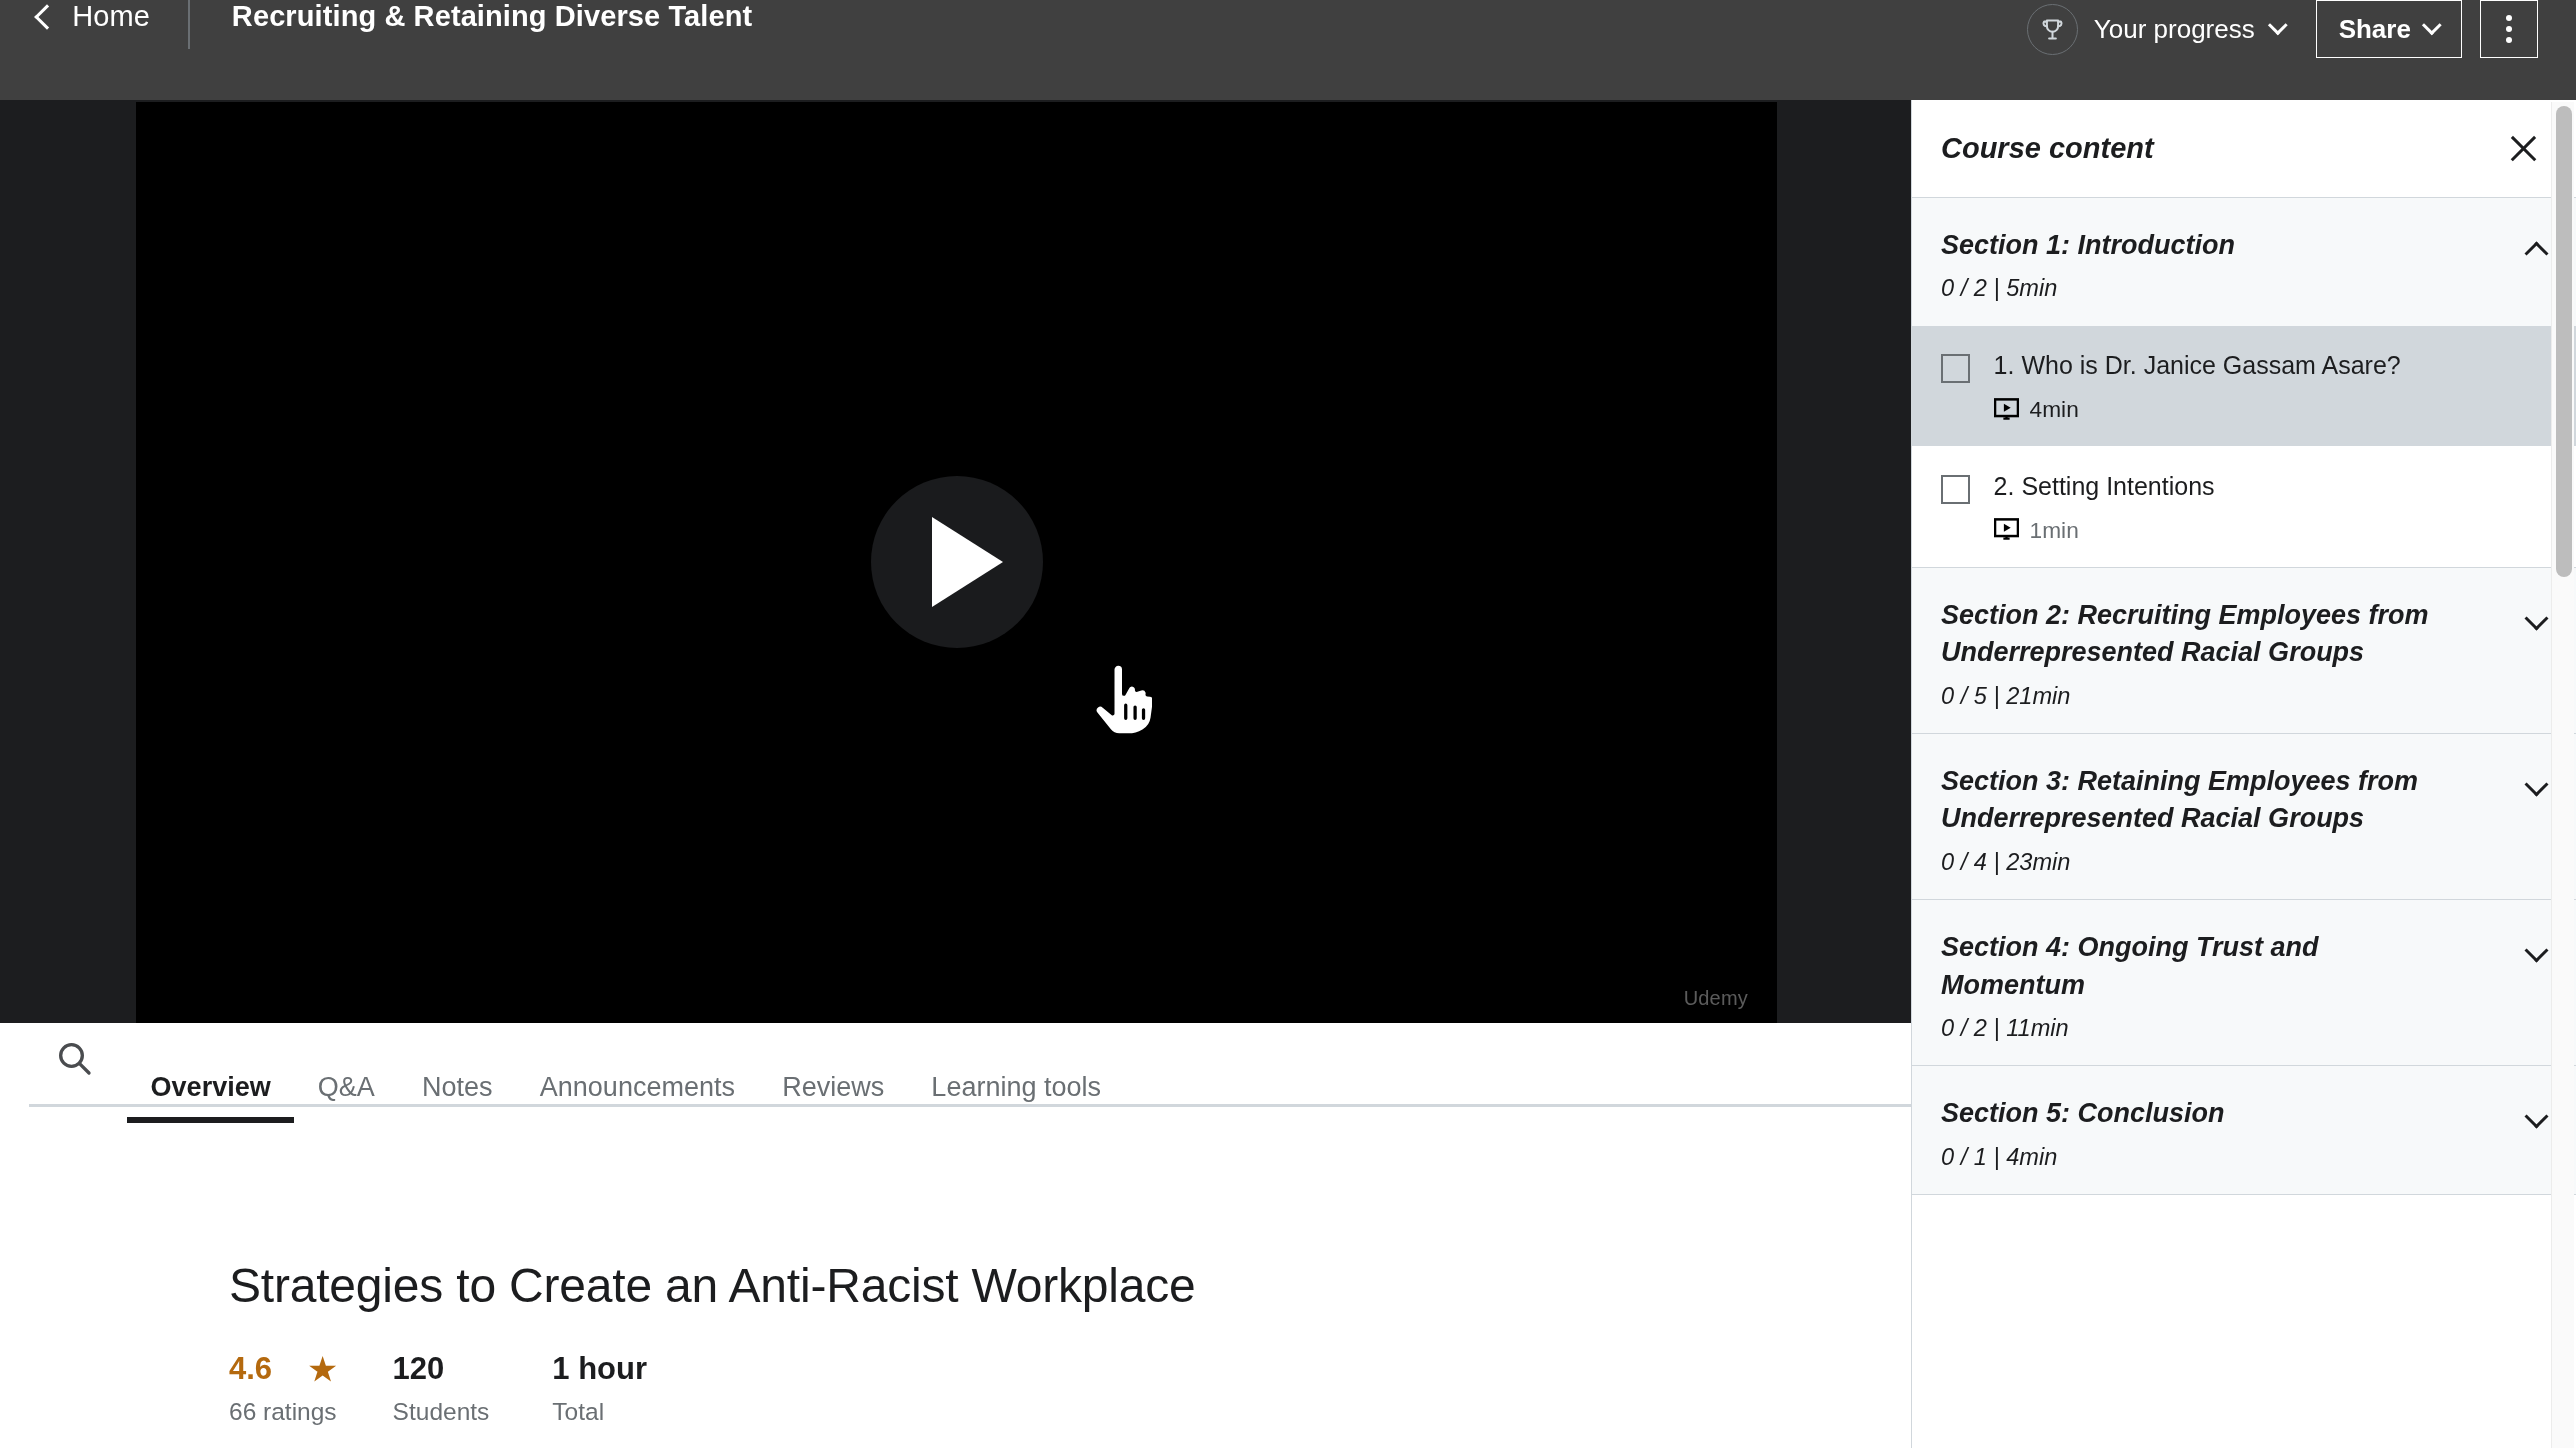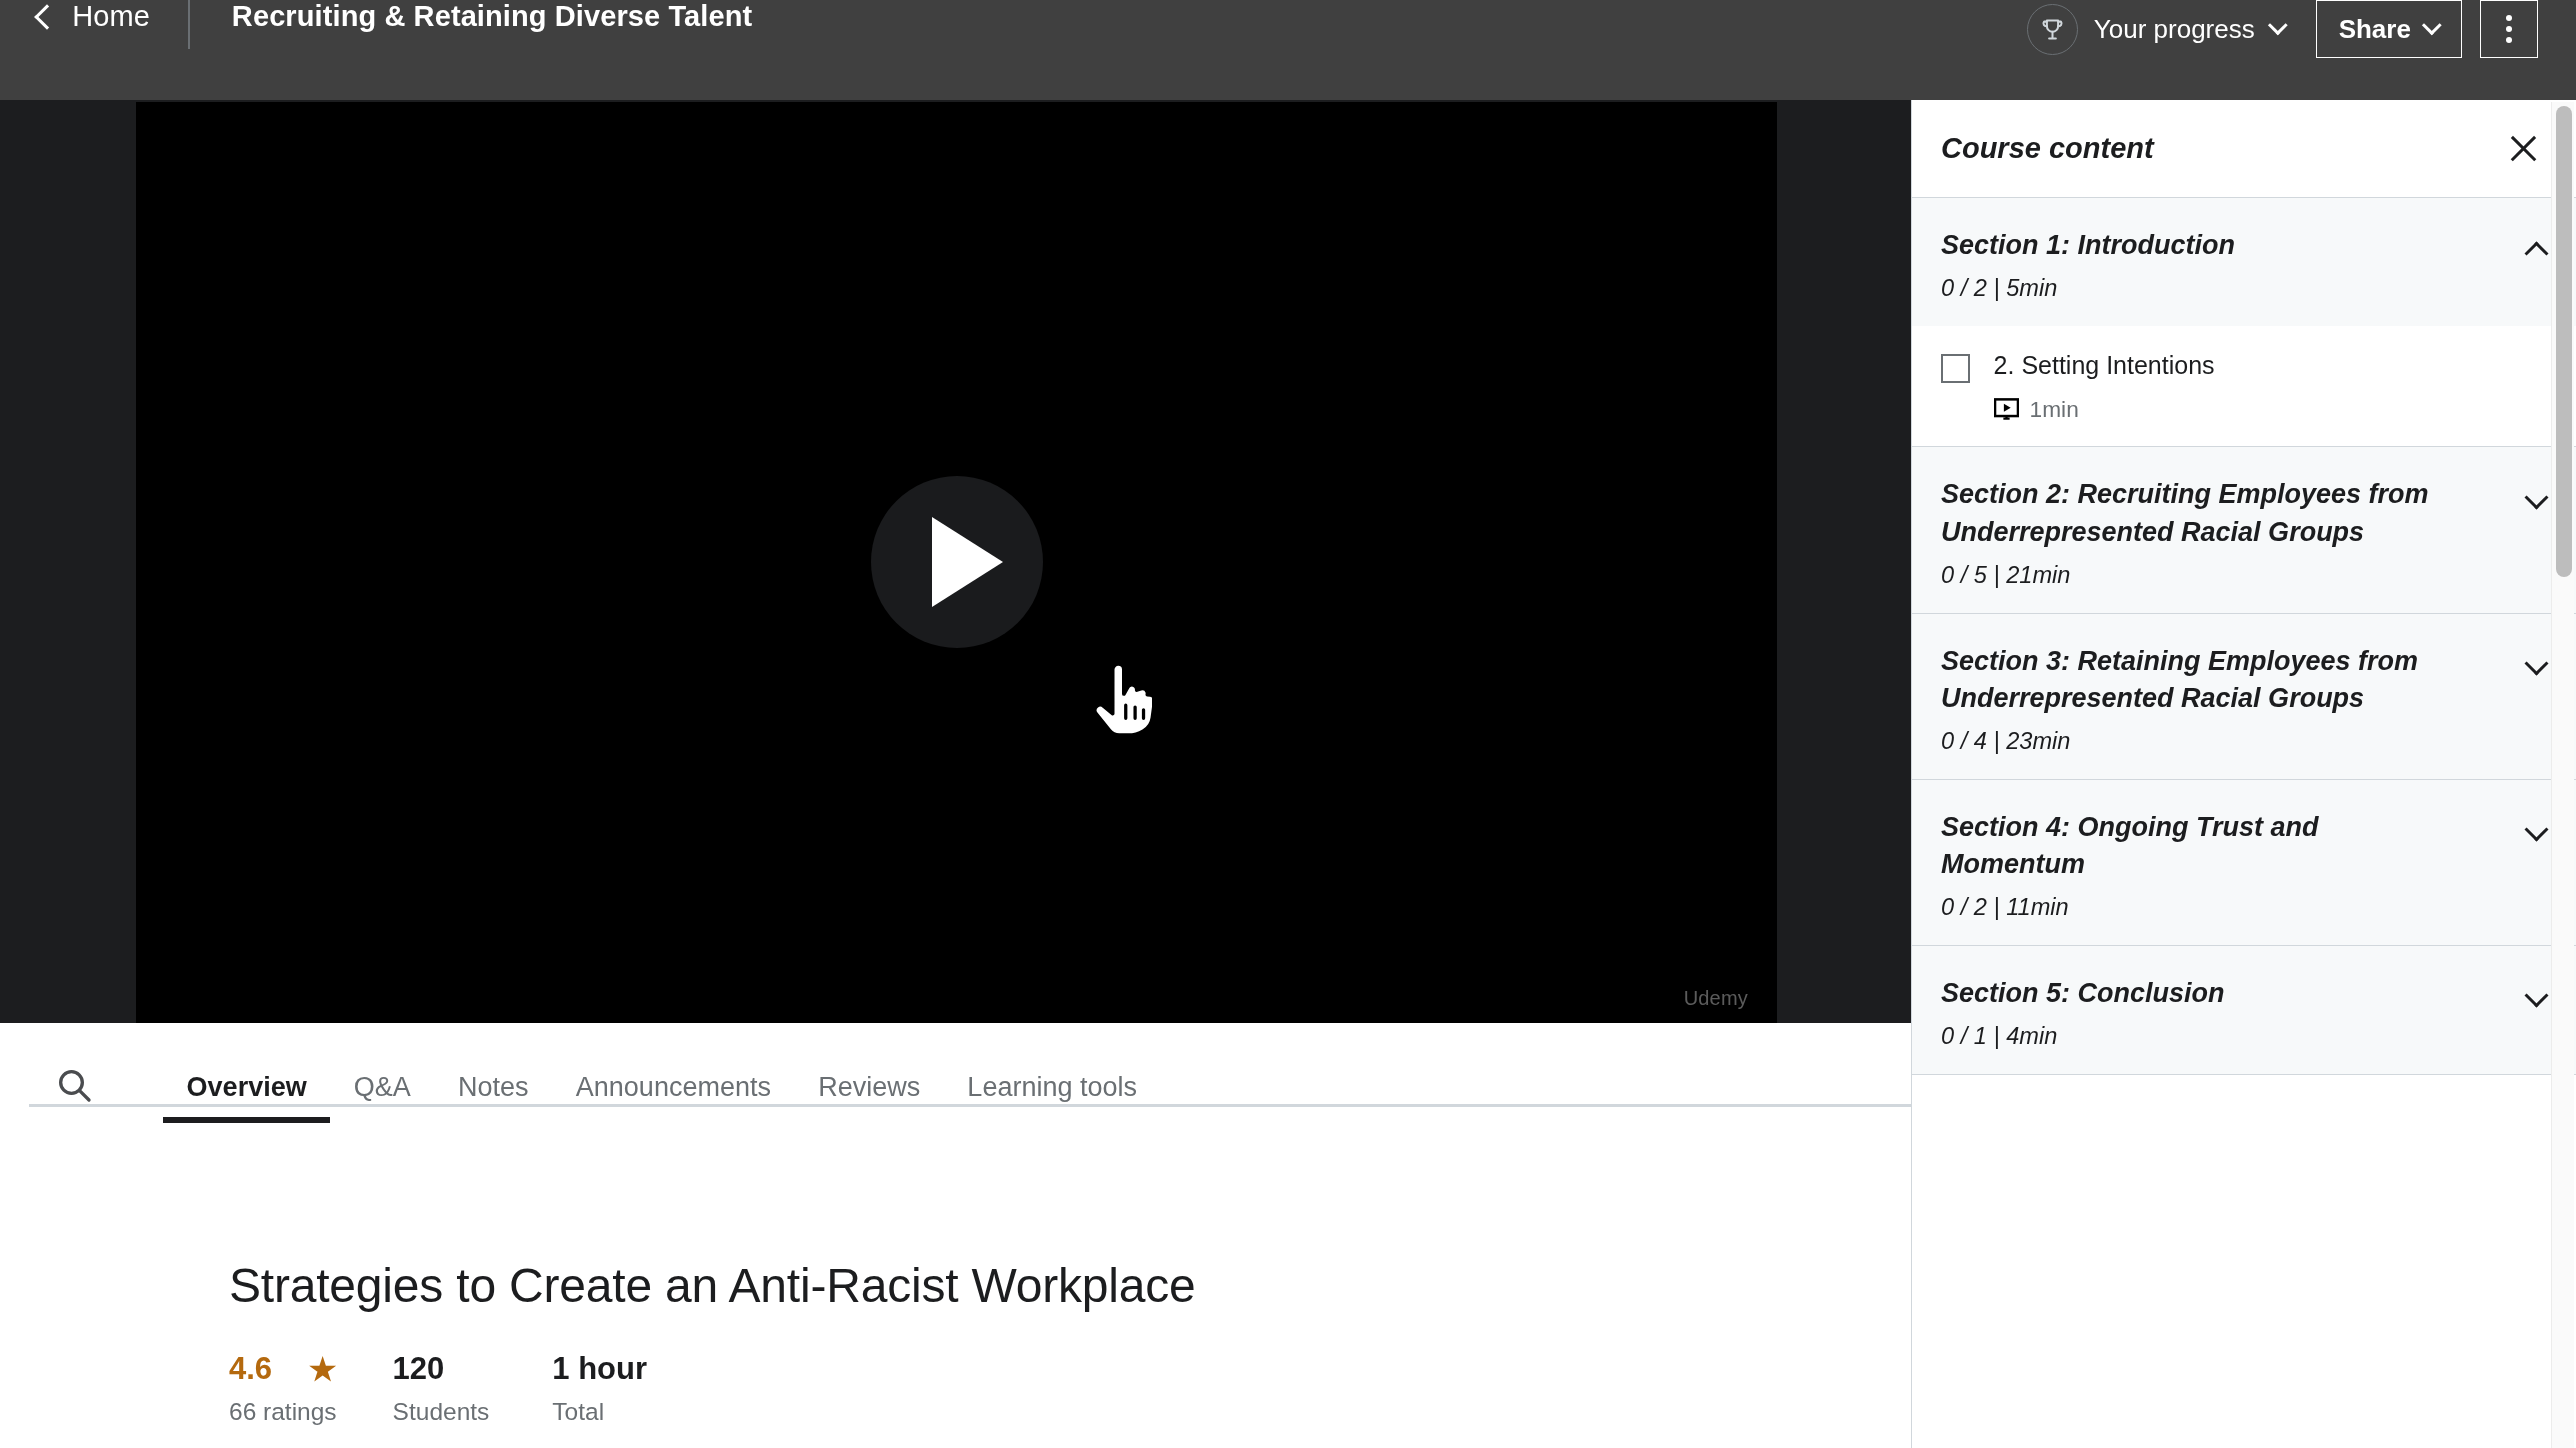--- a/index.html
+++ b/index.html
@@ -122,21 +122,21 @@
     left: 956px; top: 562px;
     width: 60px; height: 73px;
     pointer-events: none;
   }
 
   
   .tabs-bar {
     position: absolute; left: 0; top: 1038px;
     width: 1911px; height: 83px;
     background: #fff;
-    display: flex; align-items: flex-end; gap: 36px;
+    display: flex; 
   }
   .tabs-underline {
     position: absolute; left: 29px; top: 1104px;
     width: 1882px; height: 2.7px; background: #d1d7dc;
   }
   .search-tab-icon {
     margin-left: 54px; margin-bottom: 16.3px;
     width: 40px; height: 40px;
     display:flex; align-items:center; justify-content:center;
     cursor: pointer;
@@ -361,20 +361,34 @@
     <div id="sections-host">
         <div class="sec">
           <div class="sec-head">
             <div class="sec-texts">
               <div class="sec-name">Section 1: Introduction</div>
               <div class="sec-meta">0 / 2 | 5min</div>
             </div>
             <span class="sec-chev up"></span>
           </div>
           <div class="lectures">
+            <div class="lec current">
+              <span class="lec-check"></span>
+              <div class="lec-body">
+                <div class="lec-title">1. Who is Dr. Janice Gassam Asare?</div>
+                <div class="lec-meta">
+                  <svg class="vid-icon" viewBox="0 0 24 22">
+                    <rect x="1" y="1" width="22" height="16" fill="none" stroke="currentColor" stroke-width="2.4"></rect>
+                    <path d="M9.5 5.2 L16 9 L9.5 12.8 Z" fill="currentColor"></path>
+                    <path d="M9 19.5h6M12 17v2.5" stroke="currentColor" stroke-width="2.2"></path>
+                  </svg>
+                  <span class="lec-dur">4min</span>
+                </div>
+              </div>
+            </div>
             <div class="lec">
               <span class="lec-check"></span>
               <div class="lec-body">
                 <div class="lec-title">2. Setting Intentions</div>
                 <div class="lec-meta">
                   <svg class="vid-icon" viewBox="0 0 24 22">
                     <rect x="1" y="1" width="22" height="16" fill="none" stroke="currentColor" stroke-width="2.4"></rect>
                     <path d="M9.5 5.2 L16 9 L9.5 12.8 Z" fill="currentColor"></path>
                     <path d="M9 19.5h6M12 17v2.5" stroke="currentColor" stroke-width="2.2"></path>
                   </svg>

